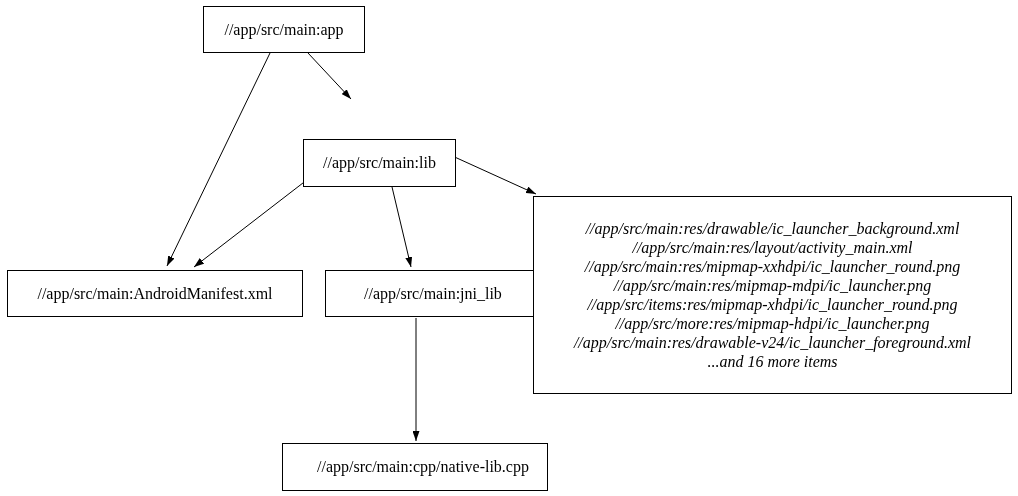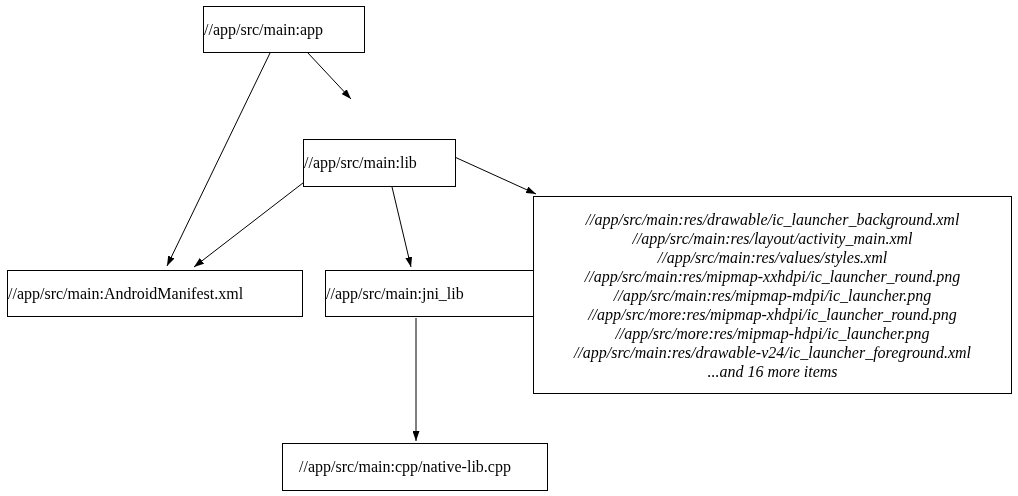--- a/index.html
+++ b/index.html
@@ -20,20 +20,21 @@
     width: 1018px; height: 496px;
     pointer-events: none;
   }
   .node {
     position: absolute;
     border: 1px solid #000000;
     background: #ffffff;
     color: #000000;
     display: flex;
     align-items: center;
+    justify-content: center;
     font-size: 16px;
     white-space: nowrap;
     text-align: center;
   }
   .node-multiline {
     flex-direction: column;
     justify-content: center;
     line-height: 19px;
     padding: 4px 16px;
     font-style: italic;
@@ -79,24 +80,23 @@
     <span>//app/src/main:AndroidManifest.xml</span>
   </div>
 
   <div class="node" id="node-jni-lib">
     <span>//app/src/main:jni_lib</span>
   </div>
 
   <div class="node node-multiline" id="node-resources">
     <span class="res-line">//app/src/main:res/drawable/ic_launcher_background.xml</span>
     <span class="res-line">//app/src/main:res/layout/activity_main.xml</span>
-    <span class="res-line">//app/src/main:res/values/styles.xml</span>
     <span class="res-line">//app/src/main:res/mipmap-xxhdpi/ic_launcher_round.png</span>
     <span class="res-line">//app/src/main:res/mipmap-mdpi/ic_launcher.png</span>
-    <span class="res-line">//app/src/more:res/mipmap-xhdpi/ic_launcher_round.png</span>
+    <span class="res-line">//app/src/items:res/mipmap-xhdpi/ic_launcher_round.png</span>
     <span class="res-line">//app/src/more:res/mipmap-hdpi/ic_launcher.png</span>
     <span class="res-line">//app/src/main:res/drawable-v24/ic_launcher_foreground.xml</span>
     <span class="res-line">...and 16 more items</span>
   </div>
 
   <div class="node" id="node-native-lib">
     <span>//app/src/main:cpp/native-lib.cpp</span>
   </div>
 
 </div>

